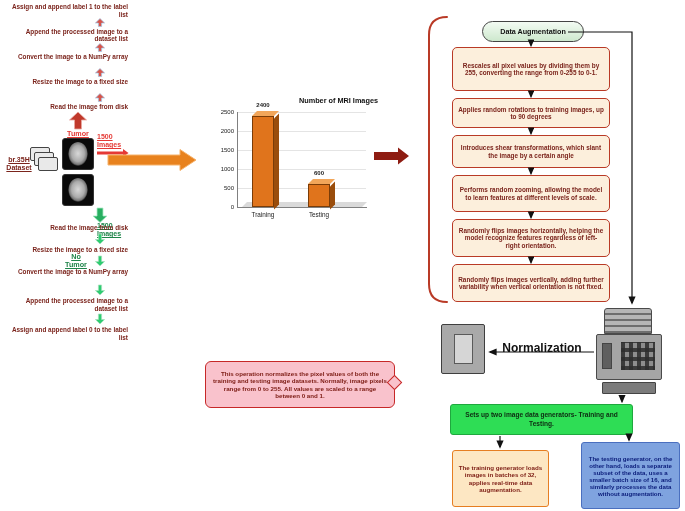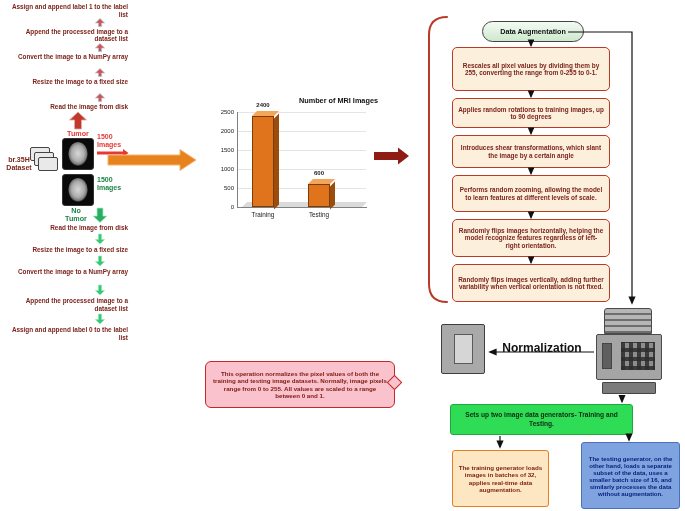--- a/index.html
+++ b/index.html
@@ -1,25 +1,25 @@
 <!DOCTYPE html>
 <html><head>
 <meta charset="utf-8">
 <style>
   * { box-sizing: border-box; margin: 0; padding: 0; }
   body { background:#fff; font-family:"Liberation Sans", sans-serif; }
   #canvas { position:relative; width:685px; height:511px; background:#ffffff; overflow:hidden; }
-  .abs { position:absolute; }
+  .abs { position:absolute;text-decoration:underline; }
 
   
   .t-step { position:absolute; left:10px; width:118px; text-align:right;
             font-size:6.4px; font-weight:bold; color:#7B241C; line-height:1.18; }
 
   .lbl-red   { color:#E53935; font-weight:bold; }
-  .lbl-green { color:#1E8449; font-weight:bold; }
+  .lbl-green { color:#1E8449; font-weight:bold;margin-top:46px; }
   .lbl-maroon{ color:#7B241C; font-weight:bold; }
 
   .mri { position:absolute; width:32px; height:32px; background:#0a0a0a;
          border:1px solid #333; border-radius:3px; }
   .mri-inner { position:absolute; left:5px; top:3px; right:5px; bottom:3px; border-radius:50%;
          background:radial-gradient(ellipse at 50% 48%, #d8d8d8 0%, #ababab 45%, #777 62%, #0a0a0a 72%); }
 
   .stack-card { position:absolute; width:20px; height:14px; background:#e9e9e9;
          border:1px solid #444; border-radius:2px; }
 

